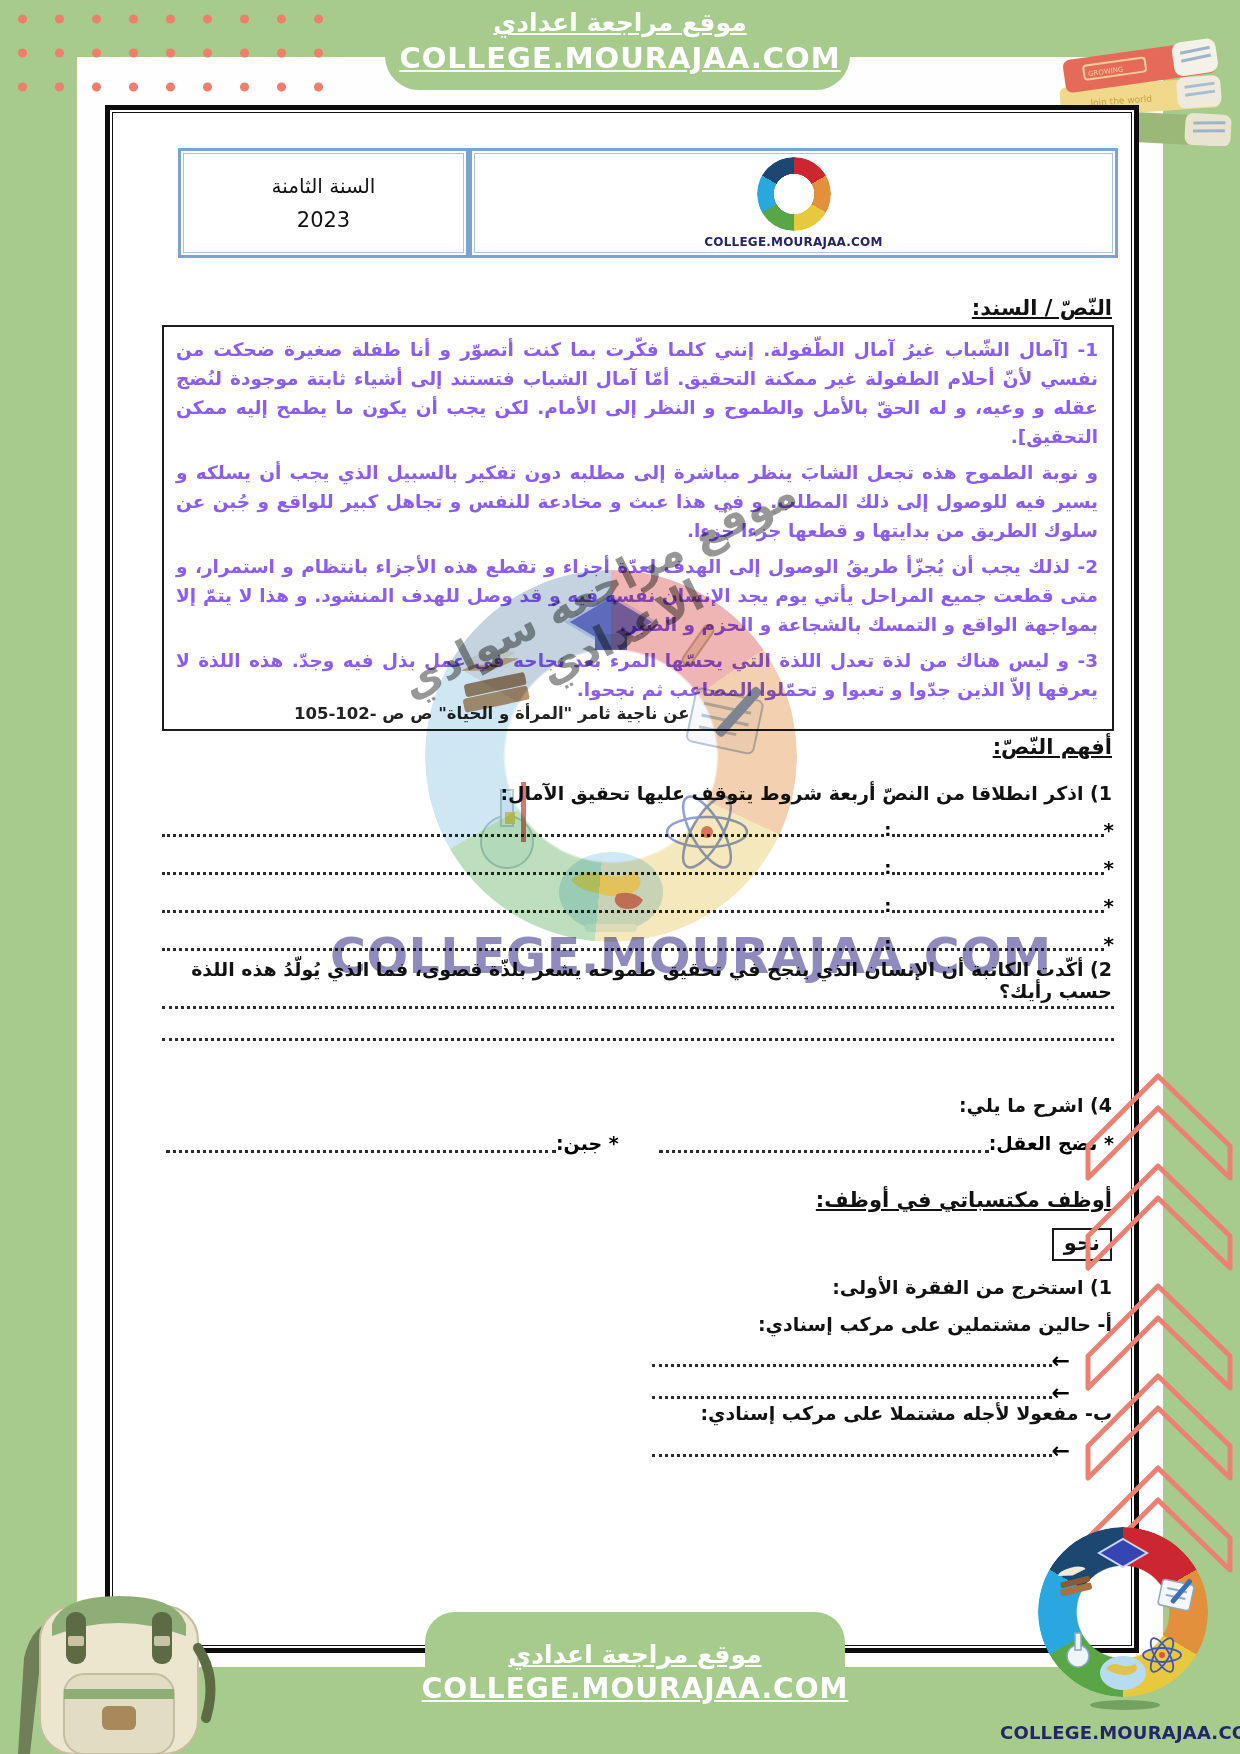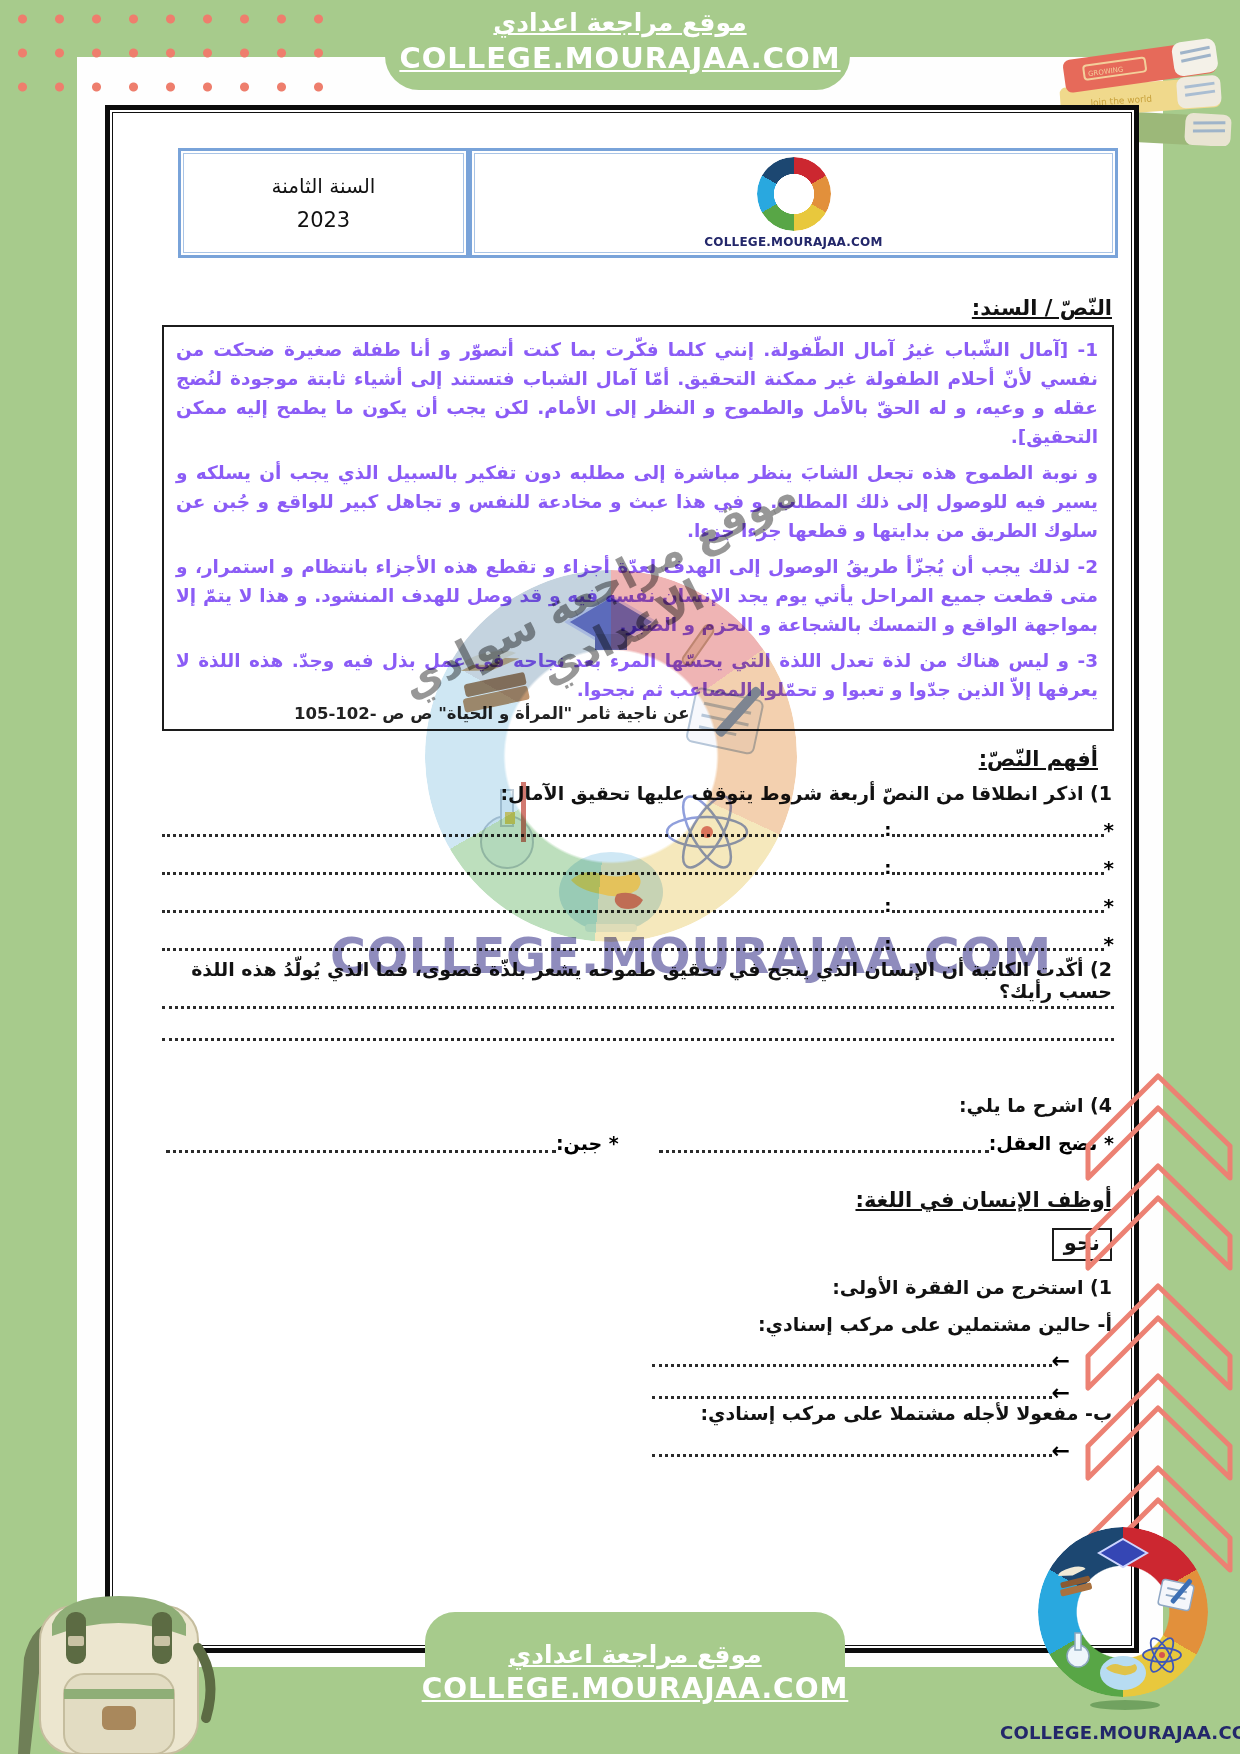--- a/index.html
+++ b/index.html
@@ -175,21 +175,21 @@
     <div class="abs ar sec-head" style="top:186px;right:22px;">النّصّ / السند:</div>
 
     <div class="textbox">
       <p>1- [آمال الشّباب غيرُ آمال الطّفولة. إنني كلما فكّرت بما كنت أتصوّر و أنا طفلة صغيرة ضحكت من نفسي لأنّ أحلام الطفولة غير ممكنة التحقيق. أمّا آمال الشباب فتستند إلى أشياء ثابتة موجودة لنُضج عقله و وعيه، و له الحقّ بالأمل والطموح و النظر إلى الأمام. لكن يجب أن يكون ما يطمح إليه ممكن التحقيق].</p>
       <p>و نوبة الطموح هذه تجعل الشابَ ينظر مباشرة إلى مطلبه دون تفكير بالسبيل الذي يجب أن يسلكه و يسير فيه للوصول إلى ذلك المطلب. و في هذا عبث و مخادعة للنفس و تجاهل كبير للواقع و جُبن عن سلوك الطريق من بدايتها و قطعها جزءا جزءا.</p>
       <p>2- لذلك يجب أن يُجزّأ طريقُ الوصول إلى الهدف لعدّة أجزاء و تقطع هذه الأجزاء بانتظام و استمرار، و متى قطعت جميع المراحل يأتي يوم يجد الإنسان نفسه فيه و قد وصل للهدف المنشود. و هذا لا يتمّ إلا بمواجهة الواقع و التمسك بالشجاعة و الحزم و الصبر.</p>
       <p>3- و ليس هناك من لذة تعدل اللذة التي يحسّها المرء بعد نجاحه في عمل بذل فيه وجدّ. هذه اللذة لا يعرفها إلاّ الذين جدّوا و تعبوا و تحمّلوا المصاعب ثم نجحوا.</p>
       <div class="src">عن ناجية ثامر "المرأة و الحياة" ص ص -102-105</div>
     </div>
 
-    <div class="abs ar sec-head" style="top:625px;right:36px;margin-top:12px;">أفهم النّصّ:</div>
+    <div class="abs ar sec-head" style="top:625px;right:22px;">أفهم النّصّ:</div>
     <div class="abs ar q" style="top:672px;right:22px;">1) اذكر انطلاقا من النصّ أربعة شروط يتوقف عليها تحقيق الآمال:</div>
 
     <div class="abs ansline" style="top:706px;">
       <span class="star">*</span>
       <span class="dotl w215"></span>
       <span class="colon">:</span>
       <span class="dotl grow"></span>
     </div>
     <div class="abs ansline" style="top:744px;">
       <span class="star">*</span>
@@ -218,21 +218,21 @@
     <div class="abs ar q" style="top:984px;right:22px;">4) اشرح ما يلي:</div>
 
     <div class="abs inline-q" style="top:1022px;">
       <span class="lbl">* نضج العقل:</span>
       <span class="dotl w330"></span>
       <span class="w40"></span>
       <span class="lbl">* جبن:</span>
       <span class="dotl grow" style="margin-left:4px;"></span>
     </div>
 
-    <div class="abs ar sec-head" style="top:1078px;right:22px;">أوظف الإنسان في اللغة:</div>
+    <div class="abs ar sec-head" style="top:1078px;right:22px;">أوظف مكتسباتي في أوظف:</div>
 
     <div class="abs ar" style="top:1118px;right:22px;">
       <span class="nahw-box">نحو</span>
     </div>
 
     <div class="abs ar q" style="top:1166px;right:22px;">1) استخرج من الفقرة الأولى:</div>
     <div class="abs ar q" style="top:1203px;right:22px;">أ- حالين مشتملين على مركب إسنادي:</div>
 
     <div class="abs arrowline" style="top:1236px;">
       <span class="arr">←</span>

